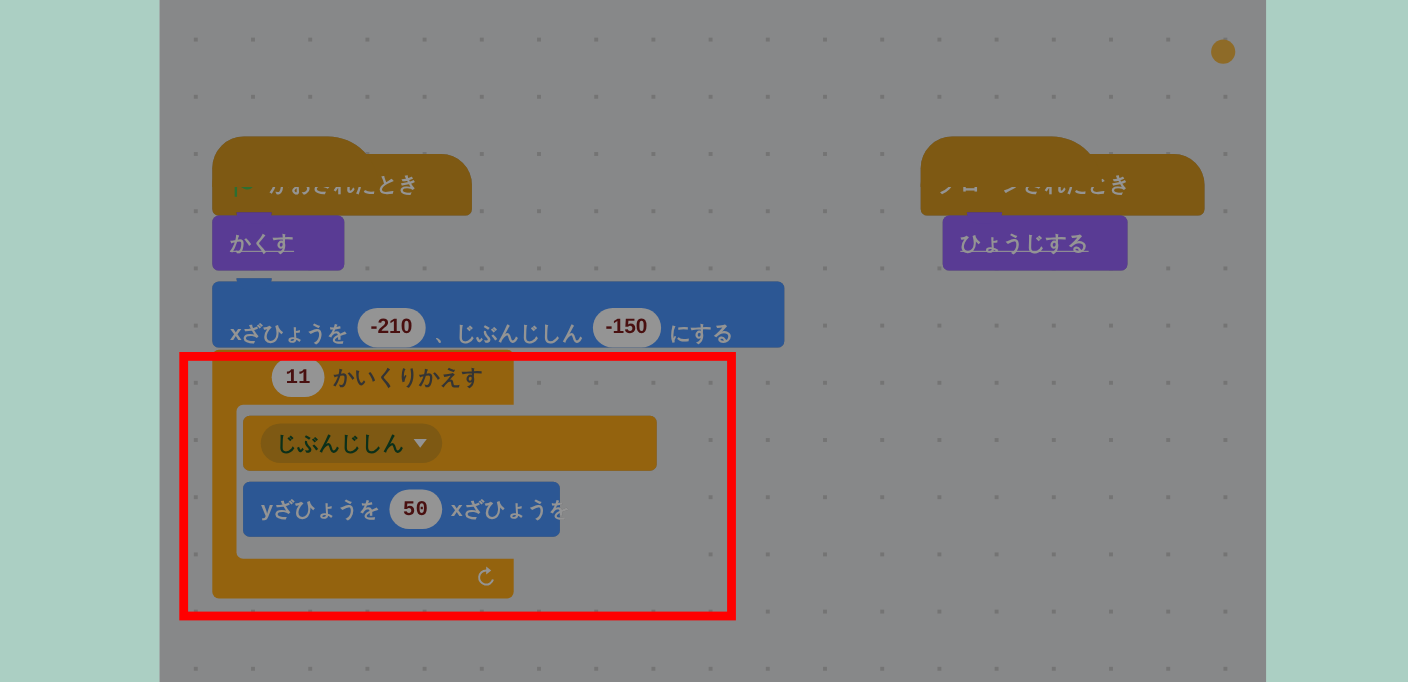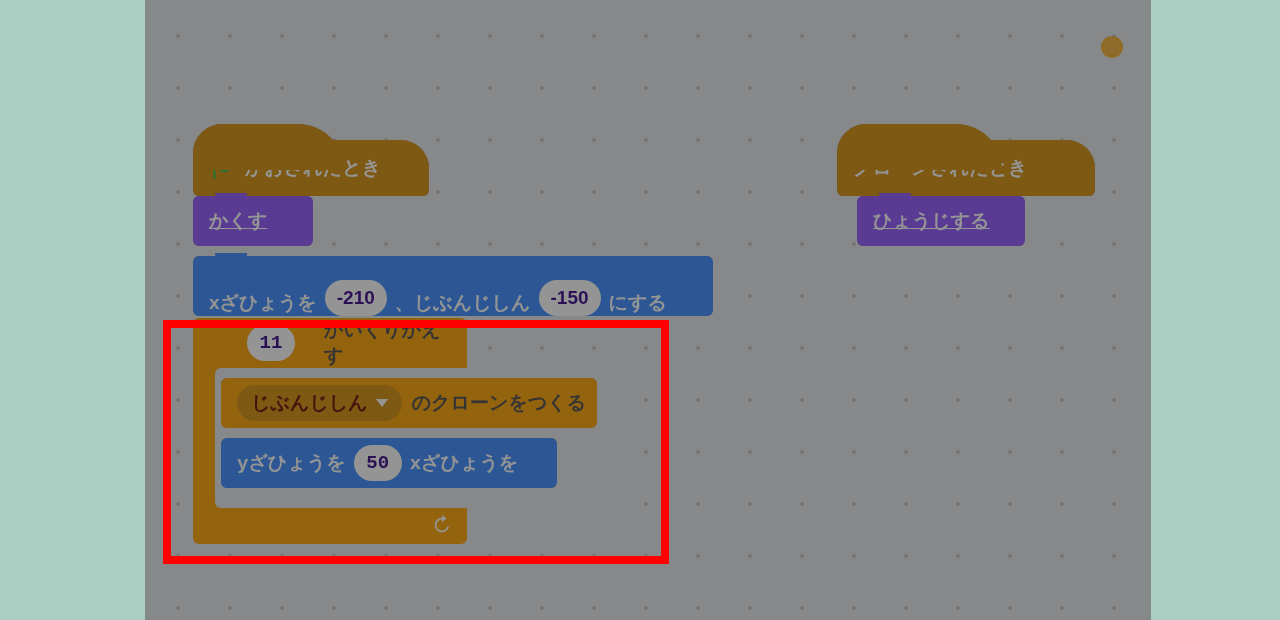--- a/index.html
+++ b/index.html
@@ -75,34 +75,34 @@
       background: inherit;
       border-radius: 0 0 10px 10px;
     }
 
     
     .oval {
       display: inline-flex;
       align-items: center;
       justify-content: center;
       background: #fff;
-      color: #4c1d95;
+      color: #7f1d1d;
       font-weight: 700;
       border-radius: 999px;
       height: 36px;
       min-width: 60px;
       padding: 0 12px;
       margin: 0 8px;
     }
 
     .drop-pill {
       display: inline-flex;
       align-items: center;
       background: #d99a21;
-      color: #7f1d1d;
+      color: #14532d;
       border-radius: 999px;
       height: 36px;
       padding: 0 14px;
       margin: 0 10px 0 0;
       font-weight: 700;
       gap: 8px;
     }
     .drop-caret {
       width: 0; height: 0;
       border-left: 6px solid transparent;
@@ -118,21 +118,21 @@
       font-family: Liberation Mono, monospace;
     }
     .cblock-top {
       height: 50px;
       display: flex;
       align-items: center;
       padding: 0 16px 0 46px;
       color: #3a3a3a;
       font-weight: 700;
     }
-    .cblock-top .label { color: #5b5b5b; margin-left: 21px; }
+    .cblock-top .label { color: #5b5b5b; }
     .cblock-body {
       margin-left: 22px;
       background: #e9eaec;
       border-radius: 6px 0 0 6px;
       padding: 10px 0 10px 0;
       min-height: 60px;
     }
     .cblock-body .inner-row {
       margin-left: 6px;
       margin-bottom: 10px;
@@ -199,24 +199,23 @@
       <span class="oval" style="min-width:48px;">11</span>
       <span class="label">かいくりかえす</span>
     </div>
     <div class="cblock-body" style="width:420px;">
 
       <div class="inner-row blk stack control-color" style="width:376px;">
         <span class="drop-pill">
           <span>じぶんじしん</span>
           <span class="drop-caret"></span>
         </span>
-        <span>のクローンをつくる</span>
       </div>
 
-      <div class="inner-row blk stack motion-color" style="width:336px;">
+      <div class="inner-row blk stack motion-color" style="width:288px;">
         <span>yざひょうを</span>
         <span class="oval" style="min-width:48px;">50</span>
         <span>xざひょうを</span>
       </div>
     </div>
     <div class="cblock-tail">
       <svg class="loop-arrow" viewBox="0 0 24 24">
         <path fill="#ffffff" d="M12 4a8 8 0 1 0 7.7 10.3l-2-.6A6 6 0 1 1 12 6v3l5-4-5-4v3z"></path>
       </svg>
     </div>

